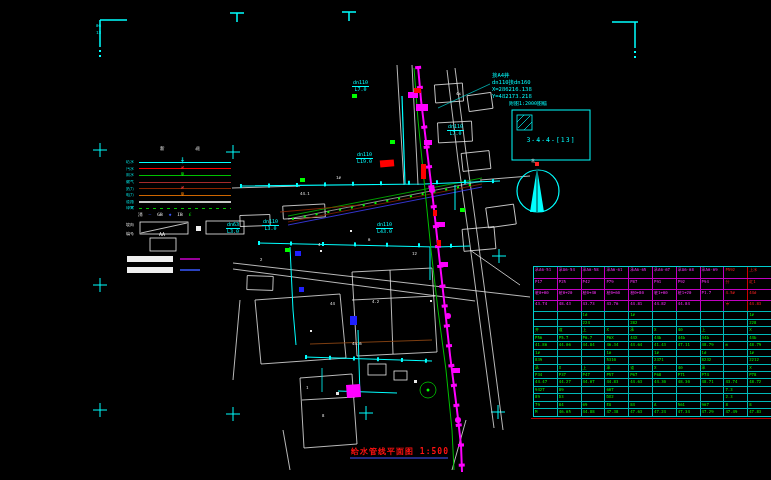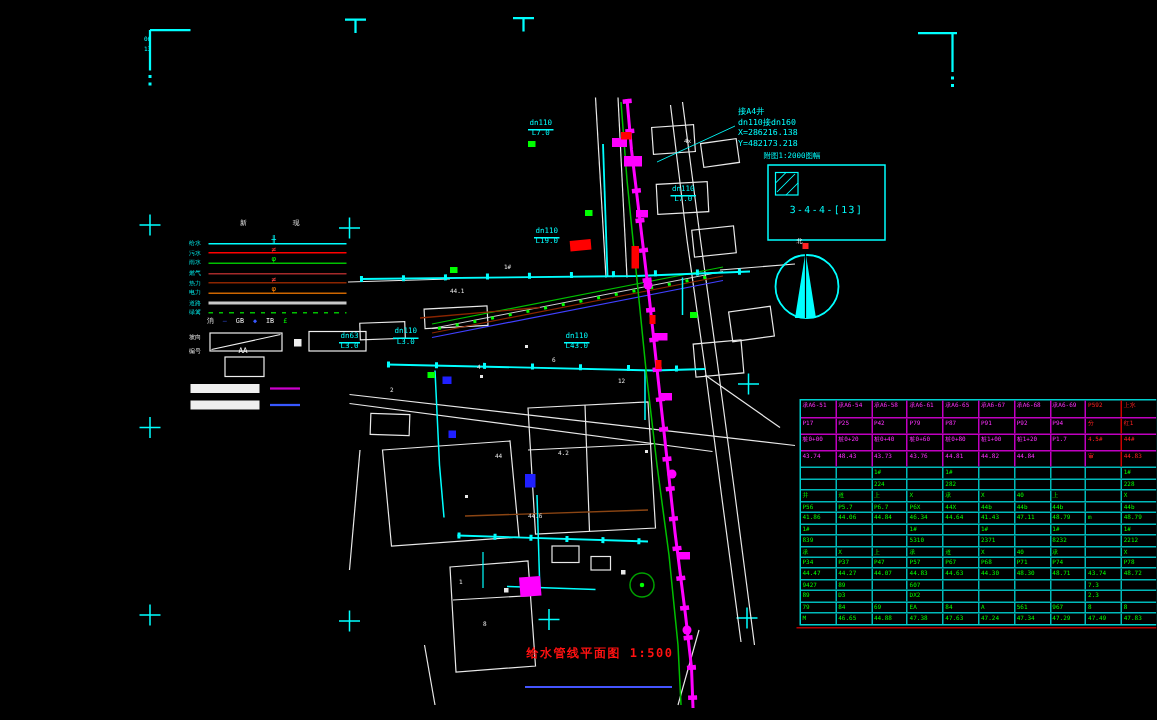--- a/index.html
+++ b/index.html
@@ -34,21 +34,21 @@
   .trow{display:flex;box-sizing:border-box;border-top:1px solid;}
   .trow:first-child{border-top:none;}
   .trow.m{border-color:#c000c0;color:#ff30ff;}
   .trow.g{border-color:#00b9b9;color:#00ff00;}
   .tcell{flex:1;box-sizing:border-box;border-right:1px solid;border-color:inherit;
          font-size:4px;line-height:1.5;overflow:hidden;padding-left:1px;white-space:nowrap;}
   .tcell:last-child{border-right:none;}
   .tcell.r{color:#ff2222;border-color:#cc0000;}
   #table-redline{position:absolute;left:531px;top:418px;width:241px;height:1px;background:#b40000;}
   
-  #drawing-title{position:absolute;left:320px;top:430px;width:160px;text-align:center;
+  #drawing-title{position:absolute;left:320px;top:446px;width:160px;text-align:center;
                  color:#ff1111;font-size:8px;font-weight:bold;letter-spacing:1px;}
 </style>
 </head>
 <body>
 
 <div id="stage">
 
   <svg id="mapsvg" width="771" height="480" viewBox="0 0 771 480">
 
     <g stroke="#00ffff" stroke-width="1" fill="none">

